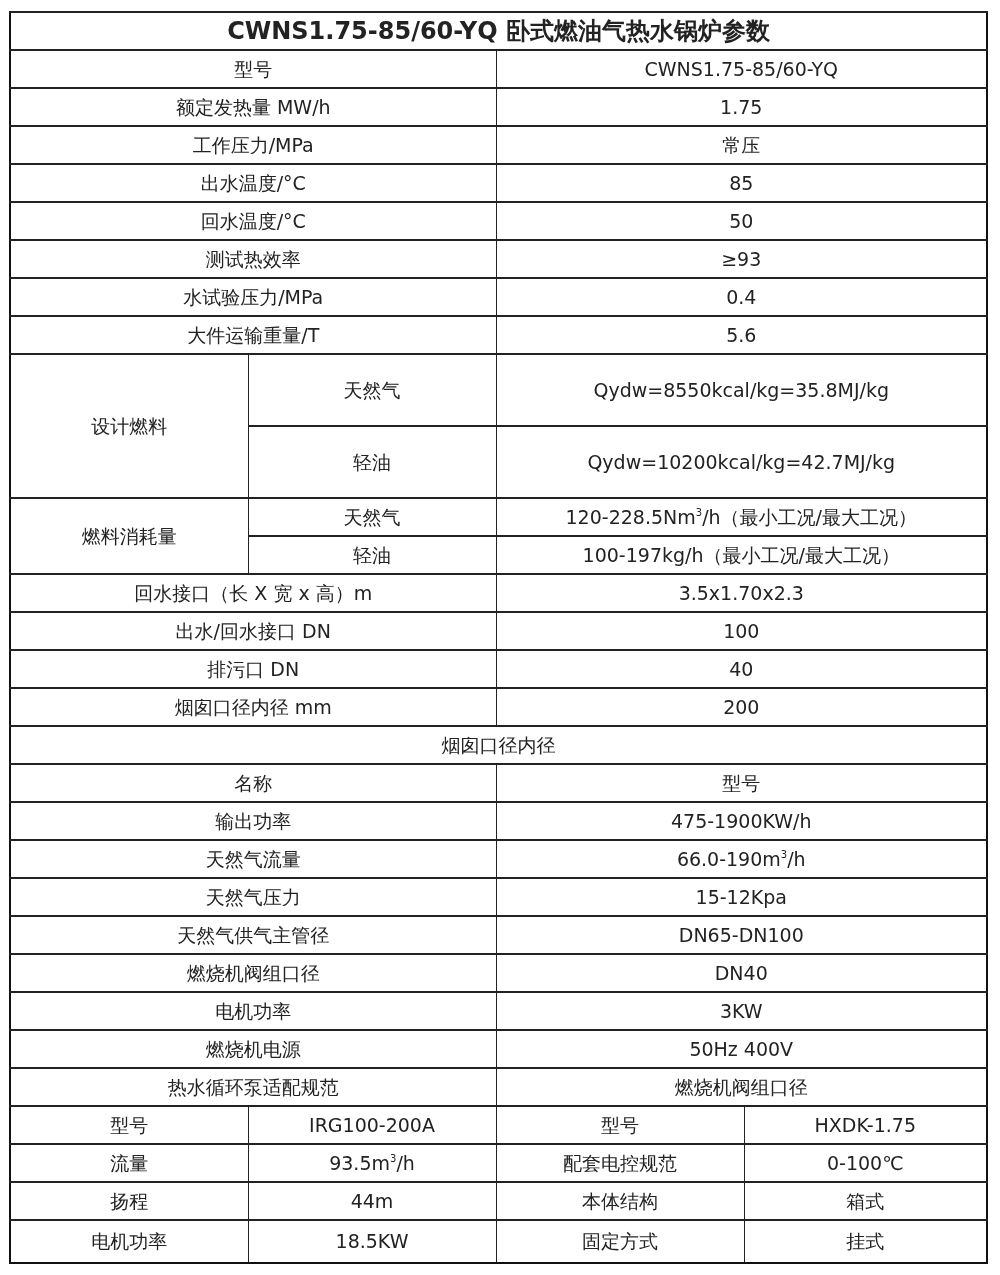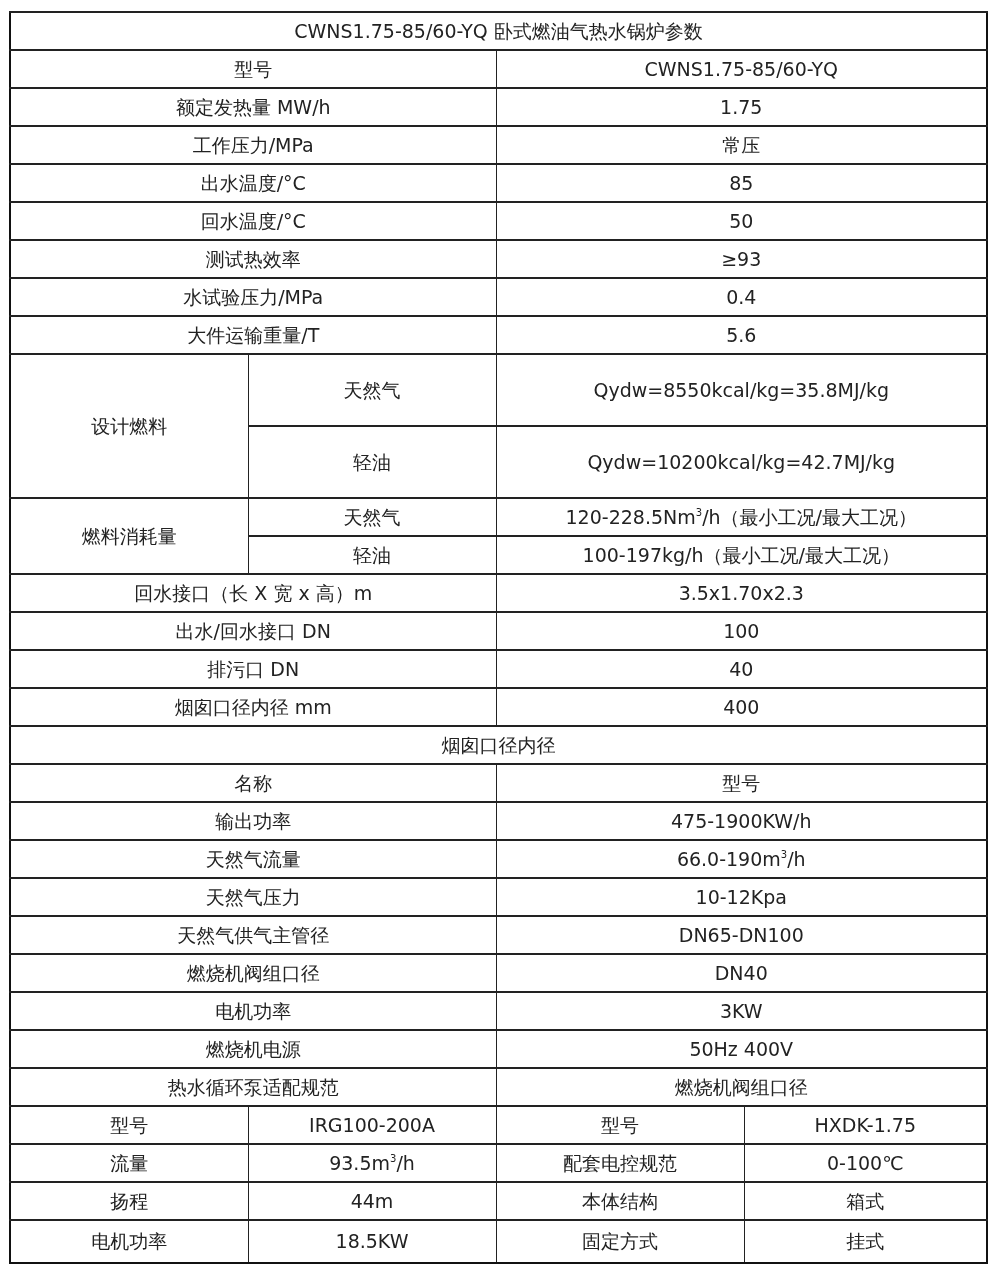--- a/index.html
+++ b/index.html
@@ -9,21 +9,21 @@
     border-collapse:collapse; table-layout:fixed;
     border:2px solid #111;
   }
   table.spec td {
     border:1px solid #222;
     border-top:2px solid #222;
     text-align:center; vertical-align:middle;
     font-size:19px; height:36px; padding:0; line-height:1.1;
     color:#222;
   }
-  table.spec td.title { font-weight:normal; font-size:19px; }
+  table.spec td.title { font-weight:bold; font-size:24px; }
   table.spec tr.tall td { height:70px; }
   sup { font-size:10px; vertical-align:8px; line-height:0; }
 </style>
 </head>
 <body>
 
 <table class="spec">
   <colgroup>
     <col style="width:238px">
       <col style="width:248px">
@@ -95,41 +95,41 @@
     <tr>
       <td colspan="2">出水/回水接口 DN</td>
       <td colspan="2">100</td>
     </tr>
     <tr>
       <td colspan="2">排污口 DN</td>
       <td colspan="2">40</td>
     </tr>
     <tr>
       <td colspan="2">烟囱口径内径 mm</td>
-      <td colspan="2">400</td>
+      <td colspan="2">200</td>
     </tr>
 
     <tr>
       <td colspan="4">烟囱口径内径</td>
     </tr>
     <tr>
       <td colspan="2">名称</td>
       <td colspan="2">型号</td>
     </tr>
     <tr>
       <td colspan="2">输出功率</td>
       <td colspan="2">475-1900KW/h</td>
     </tr>
     <tr>
       <td colspan="2">天然气流量</td>
       <td colspan="2"><span>66.0-190m</span><sup>3</sup><span>/h</span></td>
     </tr>
     <tr>
       <td colspan="2">天然气压力</td>
-      <td colspan="2">10-12Kpa</td>
+      <td colspan="2">15-12Kpa</td>
     </tr>
     <tr>
       <td colspan="2">天然气供气主管径</td>
       <td colspan="2">DN65-DN100</td>
     </tr>
     <tr>
       <td colspan="2">燃烧机阀组口径</td>
       <td colspan="2">DN40</td>
     </tr>
     <tr>

